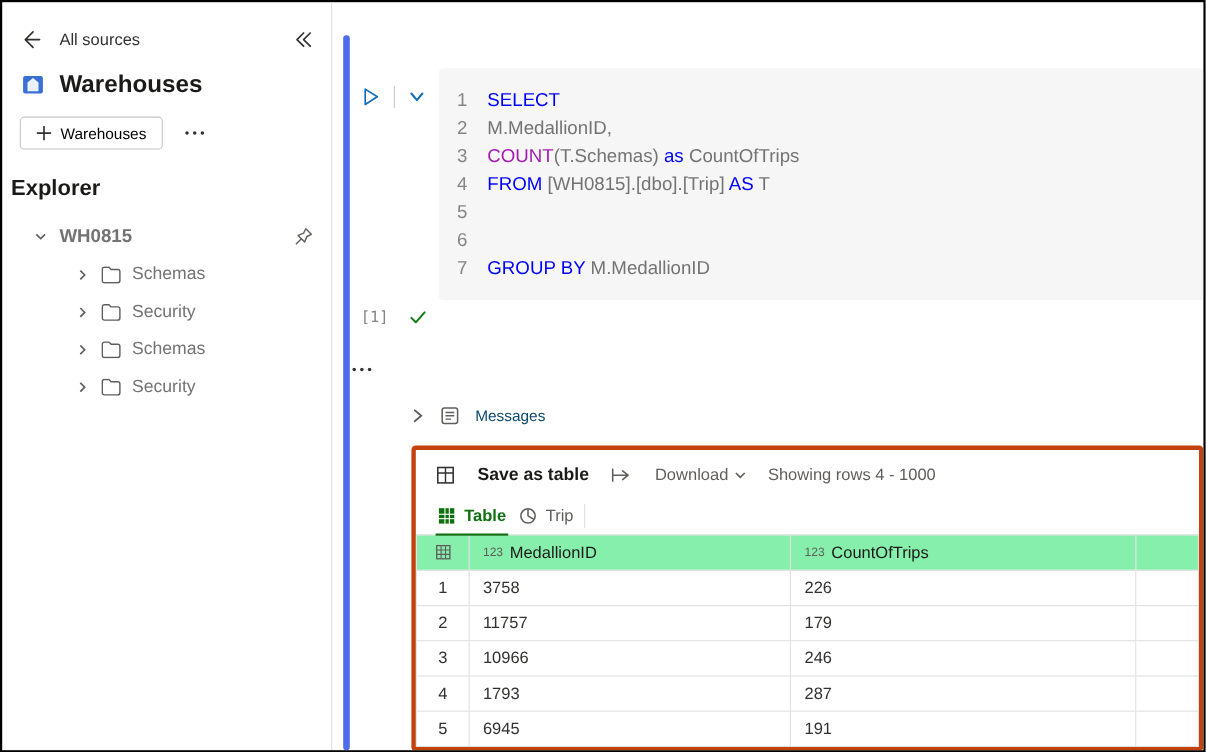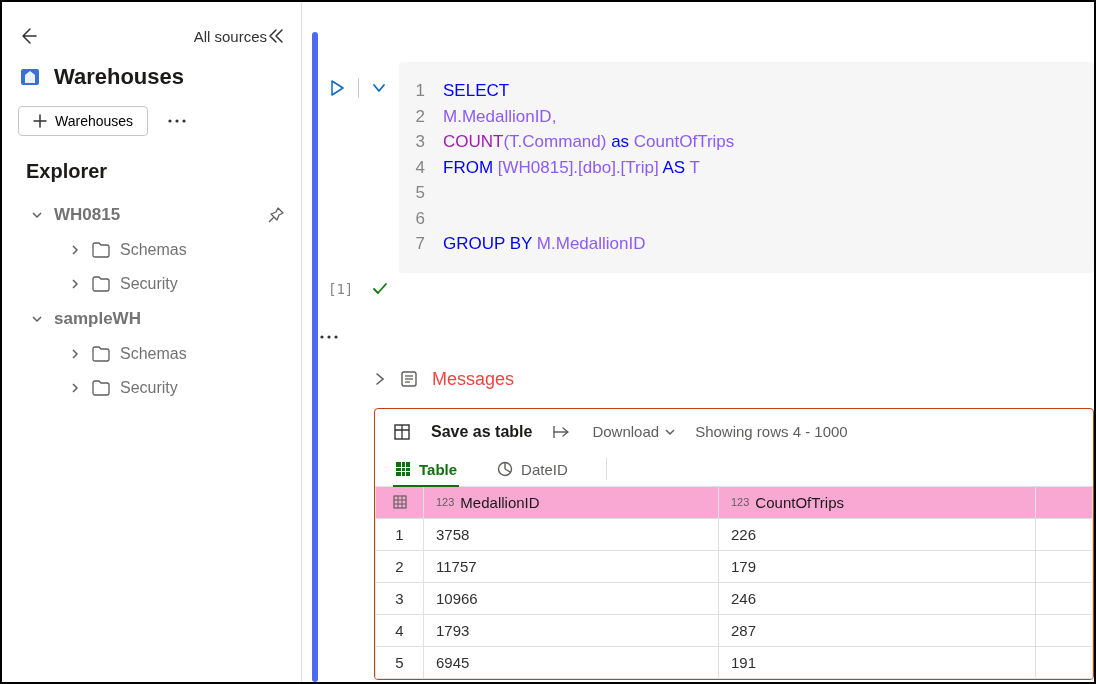--- a/index.html
+++ b/index.html
@@ -21,21 +21,20 @@
       width: 300px;
       border-right: 1px solid #e0e0e0;
       display: flex;
       flex-direction: column;
       padding: 8px 0;
     }
     .top-row {
       display: flex;
       align-items: center;
       padding: 16px 16px 8px 16px;
-      text-align: right;
     }
     .back-arrow {
       color: #323130;
       margin-right: 16px;
       display:flex;
     }
     .all-sources {
       flex: 1;
       font-size: 15px;
       color: #323130;
@@ -83,21 +82,20 @@
       align-items:center;
       justify-content:center;
       color:#323130;
       cursor:pointer;
     }
     .explorer-label {
       font-size: 20px;
       font-weight: 600;
       padding: 8px 12px 14px 8px;
       color:#1b1a19;
-      margin-left:16px;
     }
     .tree {
       padding: 0 8px;
     }
     .tree-item {
       display: flex;
       align-items: center;
       padding: 8px 8px 8px 20px;
       font-size: 16px;
       color:#737373;
@@ -184,21 +182,21 @@
       display:flex;
     }
     .gutter {
       width: 32px;
       text-align: right;
       padding-right: 18px;
       color:#858585;
     }
     .kw { color:#0000ff; }
     .fn { color:#a21caf; }
-    .id { color:#8b5cf6; }
+    .id { color:#737373; }
     .aliaskw { color:#0000ff; }
     .status-row {
       display:flex;
       align-items:center;
       gap: 10px;
       padding: 8px 0 0 4px;
       font-size: 14px;
       color:#605e5c;
     }
     .status-idx {
@@ -232,26 +230,26 @@
     }
     .msg-chev {
       color:#605e5c;
       display:flex;
     }
     .msg-ic {
       display:flex;
       color:#605e5c;
     }
     .msg-label {
-      font-size: 18px;
-      color:#ef4444;
+      font-size: 14px;
+      color:#0c4a6e;
       text-align:right;
     }
     .results-card {
-      border: 1px solid #c2410c;
+      border: 4px solid #c2410c;
       border-radius: 4px;
       overflow:hidden;
     }
     .toolbar {
       display:flex;
       align-items:center;
       gap: 20px;
       padding: 14px 18px 8px 18px;
       font-size: 15px;
       color:#1b1a19;
@@ -273,21 +271,21 @@
       align-items:center;
       gap:6px;
       color:#605e5c;
     }
     .showing {
       color:#605e5c;
     }
     .tabs-row {
       display:flex;
       align-items:center;
-      gap: 36px;
+      gap: 8px;
       padding: 4px 18px 0 18px;
       font-size: 15px;
     }
     .tab {
       display:flex;
       align-items:center;
       gap:8px;
       padding: 8px 2px;
       color:#605e5c;
       position:relative;
@@ -318,21 +316,21 @@
     }
     table.results th, table.results td {
       border: 1px solid #e0e0e0;
       padding: 7px 12px;
       text-align: left;
       color:#323130;
     }
     table.results th {
       font-weight: 400;
       color:#1b1a19;
-      background:#f9a8d4;
+      background:#86efac;
     }
     .rownum-col {
       width: 48px;
       text-align:center !important;
       color:#605e5c;
     }
     .col-h {
       display:flex;
       align-items:center;
       gap:6px;
@@ -429,28 +427,20 @@
           </svg>
         </span>
       <span class="folder-icon">
           <svg width="18" height="16" viewBox="0 0 18 16">
             <path d="M1 3 Q1 1 3 1 H7 L9 3 H15 Q17 3 17 5 V13 Q17 15 15 15 H3 Q1 15 1 13 Z" stroke="#605e5c" stroke-width="1.3" fill="none"></path>
           </svg>
         </span>
       <span>Security</span>
     </div>
 
-    <div class="tree-item root">
-      <span class="chev">
-          <svg width="10" height="10" viewBox="0 0 10 10">
-            <path d="M1 3 L5 7 L9 3" stroke="#605e5c" stroke-width="1.5" fill="none"></path>
-          </svg>
-        </span>
-      <span>sampleWH</span>
-    </div>
     <div class="tree-item tree-child">
       <span class="chev">
           <svg width="10" height="10" viewBox="0 0 10 10">
             <path d="M3 1 L7 5 L3 9" stroke="#605e5c" stroke-width="1.5" fill="none"></path>
           </svg>
         </span>
       <span class="folder-icon">
           <svg width="18" height="16" viewBox="0 0 18 16">
             <path d="M1 3 Q1 1 3 1 H7 L9 3 H15 Q17 3 17 5 V13 Q17 15 15 15 H3 Q1 15 1 13 Z" stroke="#605e5c" stroke-width="1.3" fill="none"></path>
           </svg>
@@ -494,21 +484,21 @@
         <div class="ed-line">
           <span class="gutter">1</span>
           <span><span class="kw">SELECT</span></span>
         </div>
         <div class="ed-line">
           <span class="gutter">2</span>
           <span><span class="id">M.MedallionID,</span></span>
         </div>
         <div class="ed-line">
           <span class="gutter">3</span>
-          <span><span class="fn">COUNT</span><span class="id">(T.Command) </span><span class="aliaskw">as</span><span class="id"> CountOfTrips</span></span>
+          <span><span class="fn">COUNT</span><span class="id">(T.Schemas) </span><span class="aliaskw">as</span><span class="id"> CountOfTrips</span></span>
         </div>
         <div class="ed-line">
           <span class="gutter">4</span>
           <span><span class="kw">FROM</span><span class="id"> [WH0815].[dbo].[Trip] </span><span class="kw">AS</span><span class="id"> T</span></span>
         </div>
         <div class="ed-line">
           <span class="gutter">5</span>
         </div>
         <div class="ed-line">
           <span class="gutter">6</span>
@@ -597,21 +587,21 @@
             </span>
           <span>Table</span>
         </div>
         <div class="tab">
           <span class="tab-ic">
               <svg width="16" height="16" viewBox="0 0 16 16">
                 <circle cx="8" cy="8" r="6.5" stroke="#605e5c" stroke-width="1.4" fill="none"></circle>
                 <path d="M8 8 V1.5 M8 8 L13 11" stroke="#605e5c" stroke-width="1.4"></path>
               </svg>
             </span>
-          <span>DateID</span>
+          <span>Trip</span>
         </div>
         <span class="tabs-sep"></span>
       </div>
 
       <table class="results">
         <thead>
           <tr>
             <th class="rownum-col">
               <span class="grid-corner">
                   <svg width="14" height="14" viewBox="0 0 14 14">

